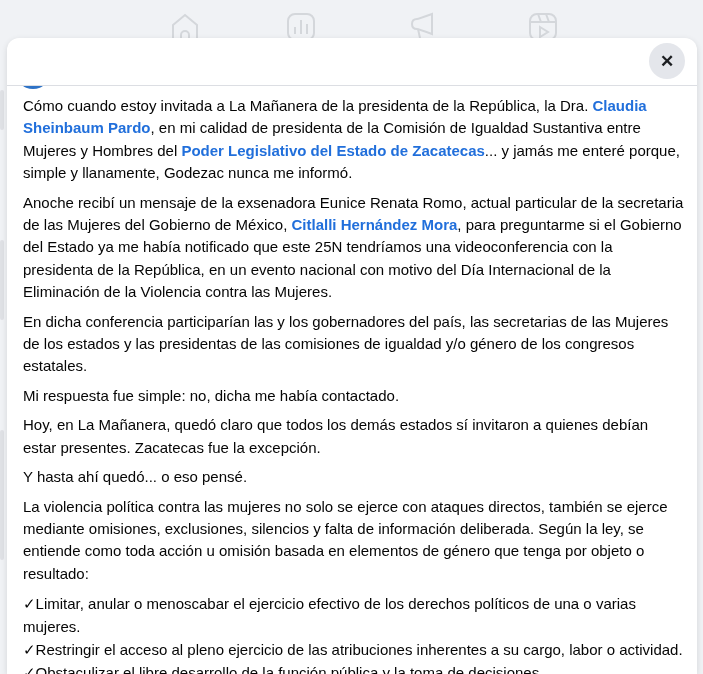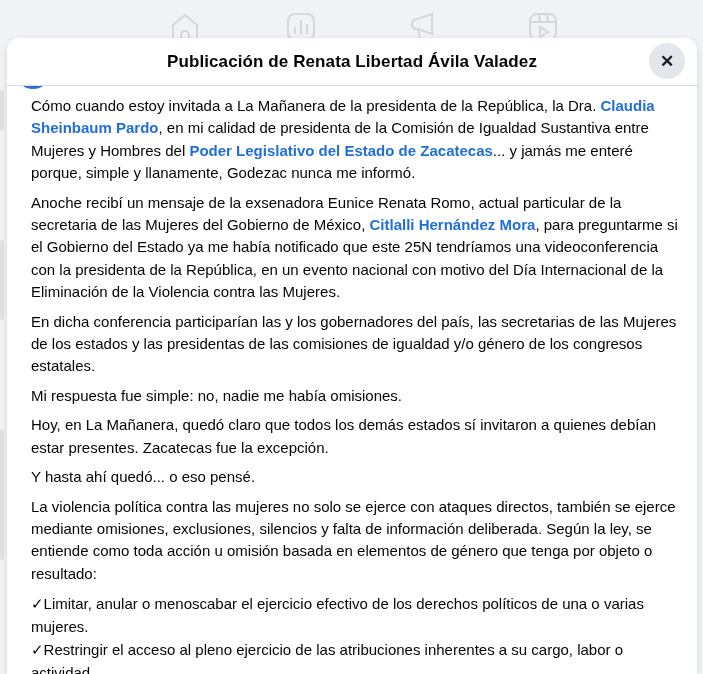--- a/index.html
+++ b/index.html
@@ -32,21 +32,21 @@
   .close-btn{
     position:absolute;right:12px;top:5px;width:36px;height:36px;
     border:none;border-radius:50%;background:#e4e6eb;
     display:flex;align-items:center;justify-content:center;
     font-size:17px;font-weight:bold;color:#1c1e21;cursor:pointer;
     font-family:"Liberation Sans", sans-serif;line-height:1;
   }
   
   .post-content{
     position:relative;height:588px;overflow:hidden;
-    padding:0 12px 0 24px;box-sizing:border-box;
+    padding:0 12px 0 16px;box-sizing:border-box;
     font-size:15px;line-height:22.4px;color:#050505;
   }
   .avatar-peek{
     position:absolute;left:8px;top:-33px;width:36px;height:36px;
     border-radius:50%;background:#2d72c6;
   }
   .post-content p{margin:7px 0 0 0;}
   .post-content p.first{margin-top:9px;}
   .post-content p.list{line-height:23px;}
   .link{color:#216fdb;font-weight:600;text-decoration:none;cursor:pointer;}
@@ -80,29 +80,28 @@
         <path d="M16 19 l8 5 -8 5 Z"></path>
       </svg>
   </span>
   <span class="bg-edge" style="top:90px;height:40px"></span>
   <span class="bg-edge" style="top:240px;height:80px"></span>
   <span class="bg-edge" style="top:430px;height:130px"></span>
 </div>
 
 <div class="modal">
   <div class="modal-header">
-    <span class="modal-title">Publicación de Renata Libertad Ávila Valadez</span>
     <button class="close-btn">
       <span>✕</span>
     </button>
   </div>
   <div class="post-content" id="post-body">
     <span class="avatar-peek"></span>
   <p class="first">Cómo cuando estoy invitada a La Mañanera de la presidenta de la República, la Dra. <a class="link">Claudia Sheinbaum Pardo</a>,  en mi calidad de presidenta de la Comisión de Igualdad Sustantiva entre Mujeres y Hombres del <a class="link">Poder Legislativo del Estado de Zacatecas</a>... y jamás me enteré porque, simple y llanamente, Godezac nunca me informó.</p>
       <p>Anoche recibí un mensaje de la exsenadora Eunice Renata Romo, actual particular de la secretaria de las Mujeres del Gobierno de México, <a class="link">Citlalli Hernández Mora</a>, para preguntarme si el Gobierno del Estado ya me había notificado que este 25N tendríamos una videoconferencia con la presidenta de la República, en un evento nacional con motivo del Día Internacional de la Eliminación de la Violencia contra las Mujeres.</p>
       <p>En dicha conferencia participarían las y los gobernadores del país, las secretarias de las Mujeres de los estados y las presidentas de las comisiones de igualdad y/o género de los congresos estatales.</p>
-      <p>Mi respuesta fue simple: no, nadie me había omisiones.</p>
+      <p>Mi respuesta fue simple: no, dicha me había contactado.</p>
       <p>Hoy, en La Mañanera, quedó claro que todos los demás estados sí invitaron a quienes debían estar presentes. Zacatecas fue la excepción.</p>
       <p>Y hasta ahí quedó... o eso pensé.</p>
       <p>La violencia política contra las mujeres no solo se ejerce con ataques directos, también se ejerce mediante omisiones, exclusiones, silencios y falta de información deliberada. Según la ley, se entiende como toda acción u omisión basada en elementos de género que tenga por objeto o resultado:</p>
       <p class="list">✓Limitar, anular o menoscabar el ejercicio efectivo de los derechos políticos de una o varias mujeres.<br>✓Restringir el acceso al pleno ejercicio de las atribuciones inherentes a su cargo, labor o actividad.<br>✓Obstaculizar el libre desarrollo de la función pública y la toma de decisiones.<br>✓Impedir el acceso y ejercicio de prerrogativas vinculadas al cargo o representación.</p>
     </div>
 </div>
 
 </body></html>

